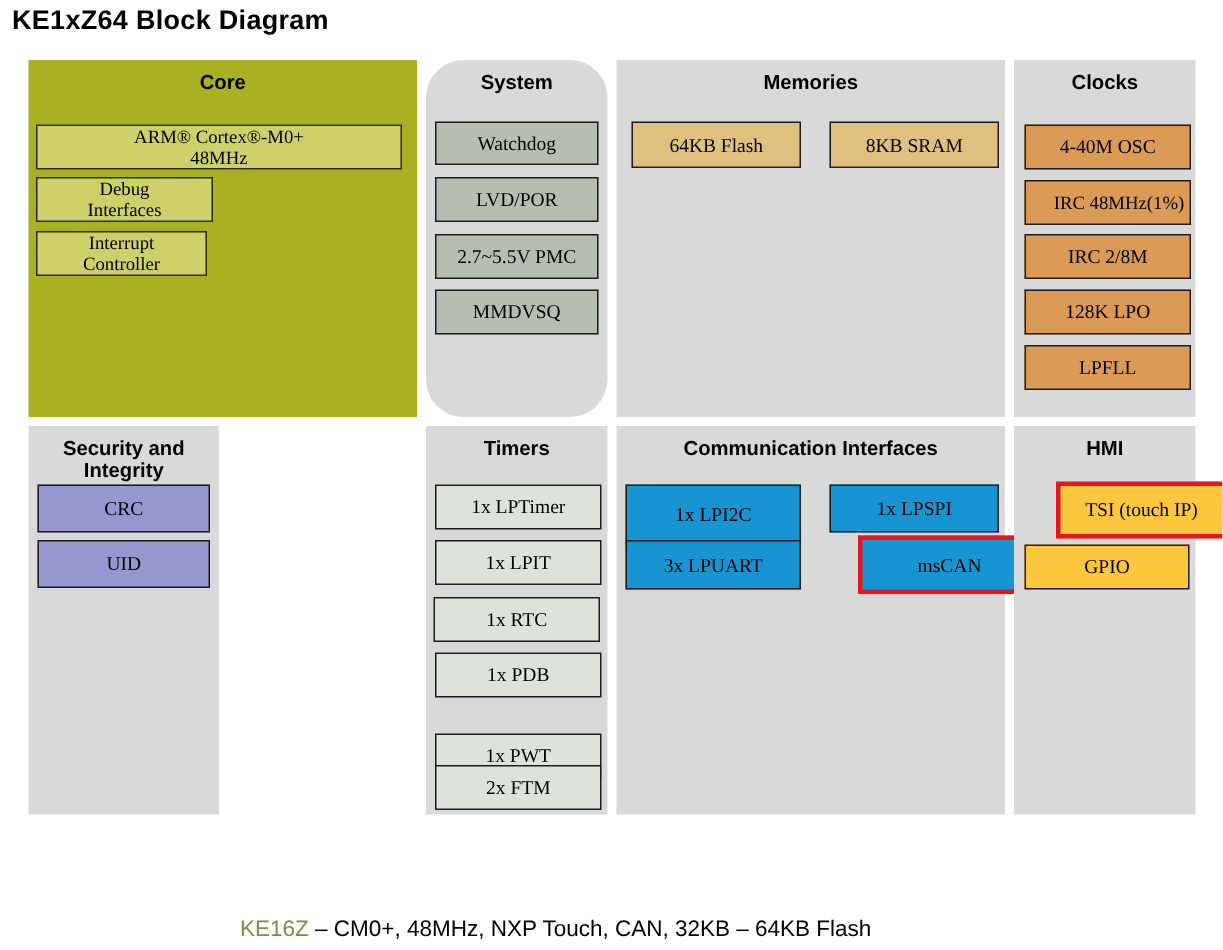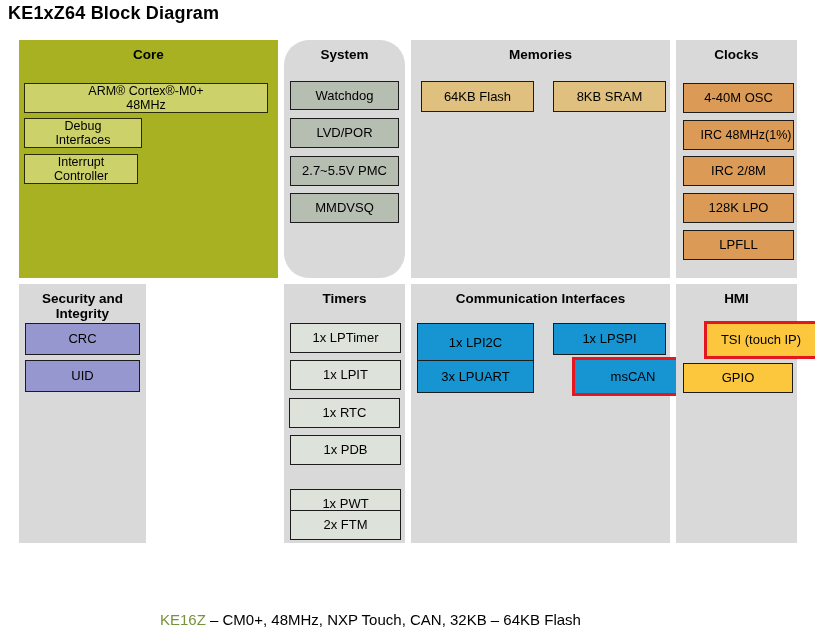--- a/index.html
+++ b/index.html
@@ -7,21 +7,21 @@
   .canvas { position:relative; width:815px; height:633px; background:#fff; overflow:hidden; }
 
   .page-title { position:absolute; left:8px; top:3px; font-size:18px; font-weight:bold; letter-spacing:0.2px; }
 
   .panel { position:absolute; background:#d9d9d9; }
   .panel.core-bg { background:#a8b122; }
   .panel-title { text-align:center; font-weight:bold; font-size:13.5px; padding-top:7px; line-height:15px; color:#000; }
 
   .blk { position:absolute; display:flex; align-items:center; justify-content:center;
          text-align:center; font-size:13px; line-height:14px; color:#000;
-         border:1.6px solid #1c1c1c; box-sizing:border-box; }
+         border:1.6px solid #1c1c1c; box-sizing:border-box;font-family:Liberation Serif, serif; }
   .blk .line { display:block; }
 
   .core-box   { background:#ccd169; border-color:#2a2a06; }
   .sys-box    { background:#b6beb2; }
   .tan-box    { background:#dfc07f; }
   .orange-box { background:#db9b57; }
   .purple-box { background:#9697ce; }
   .timer-box  { background:#dde3db; }
   .blue-box   { background:#1795d2; }
   .yellow-box { background:#fcc63d; }

